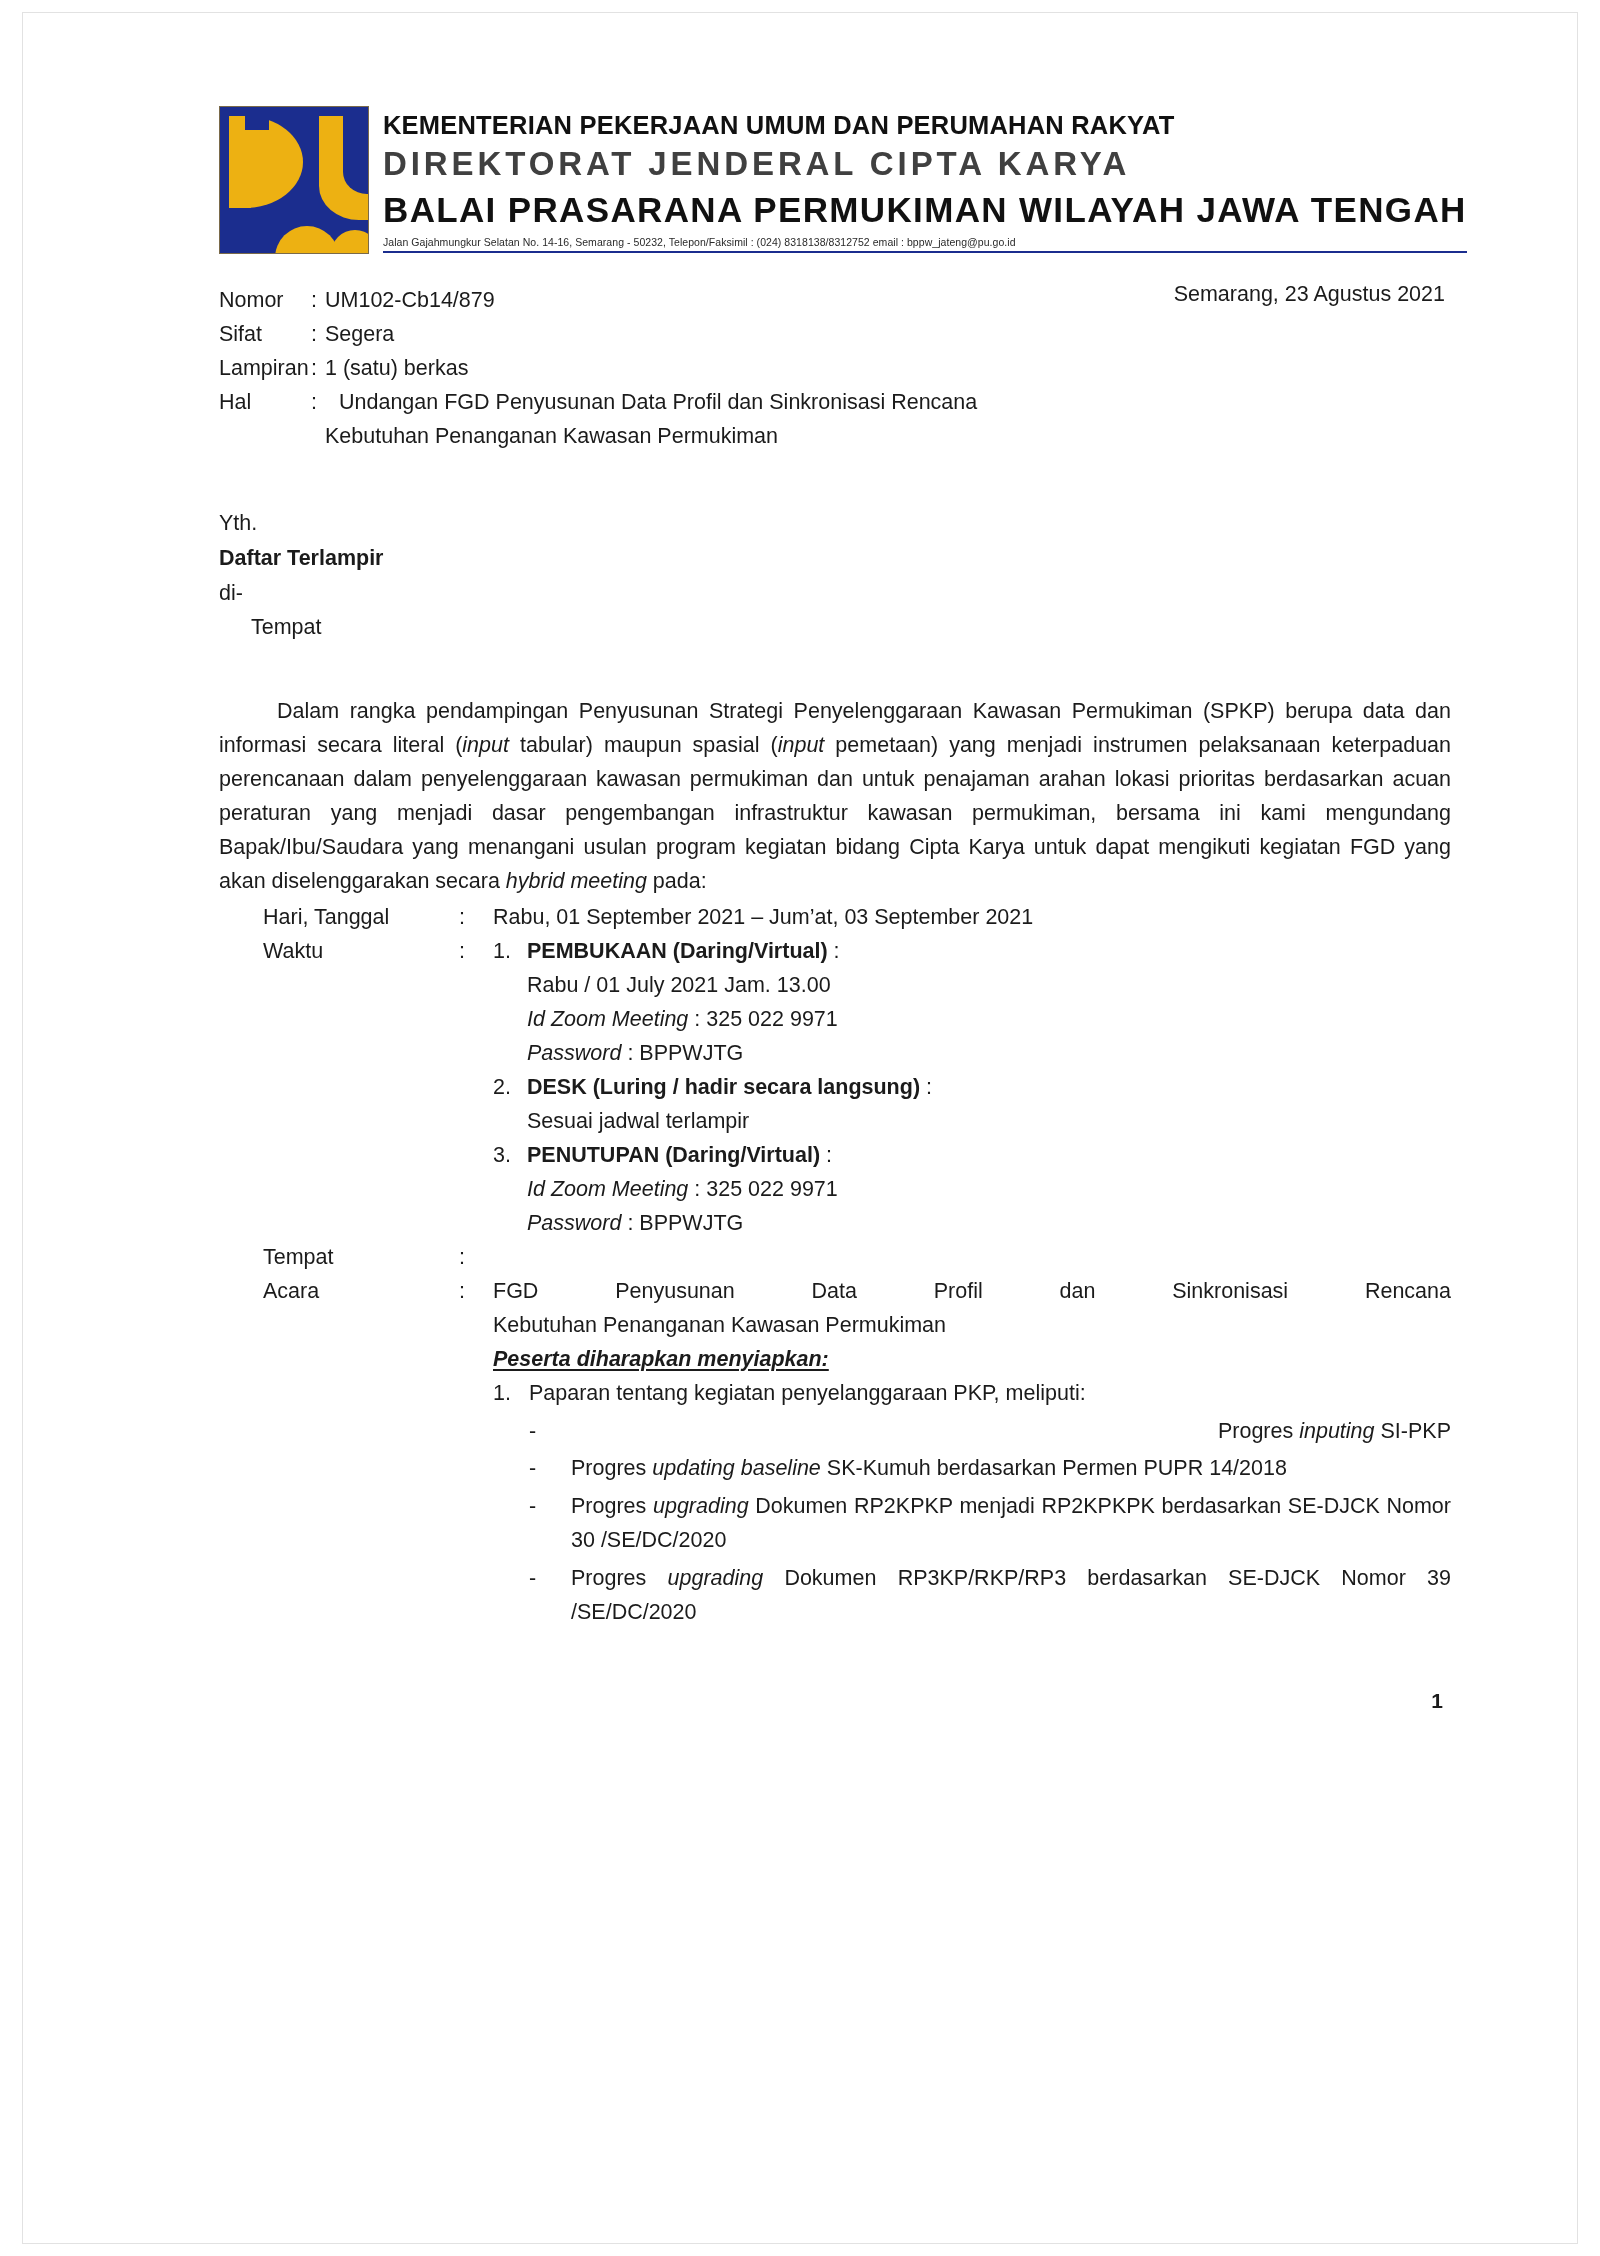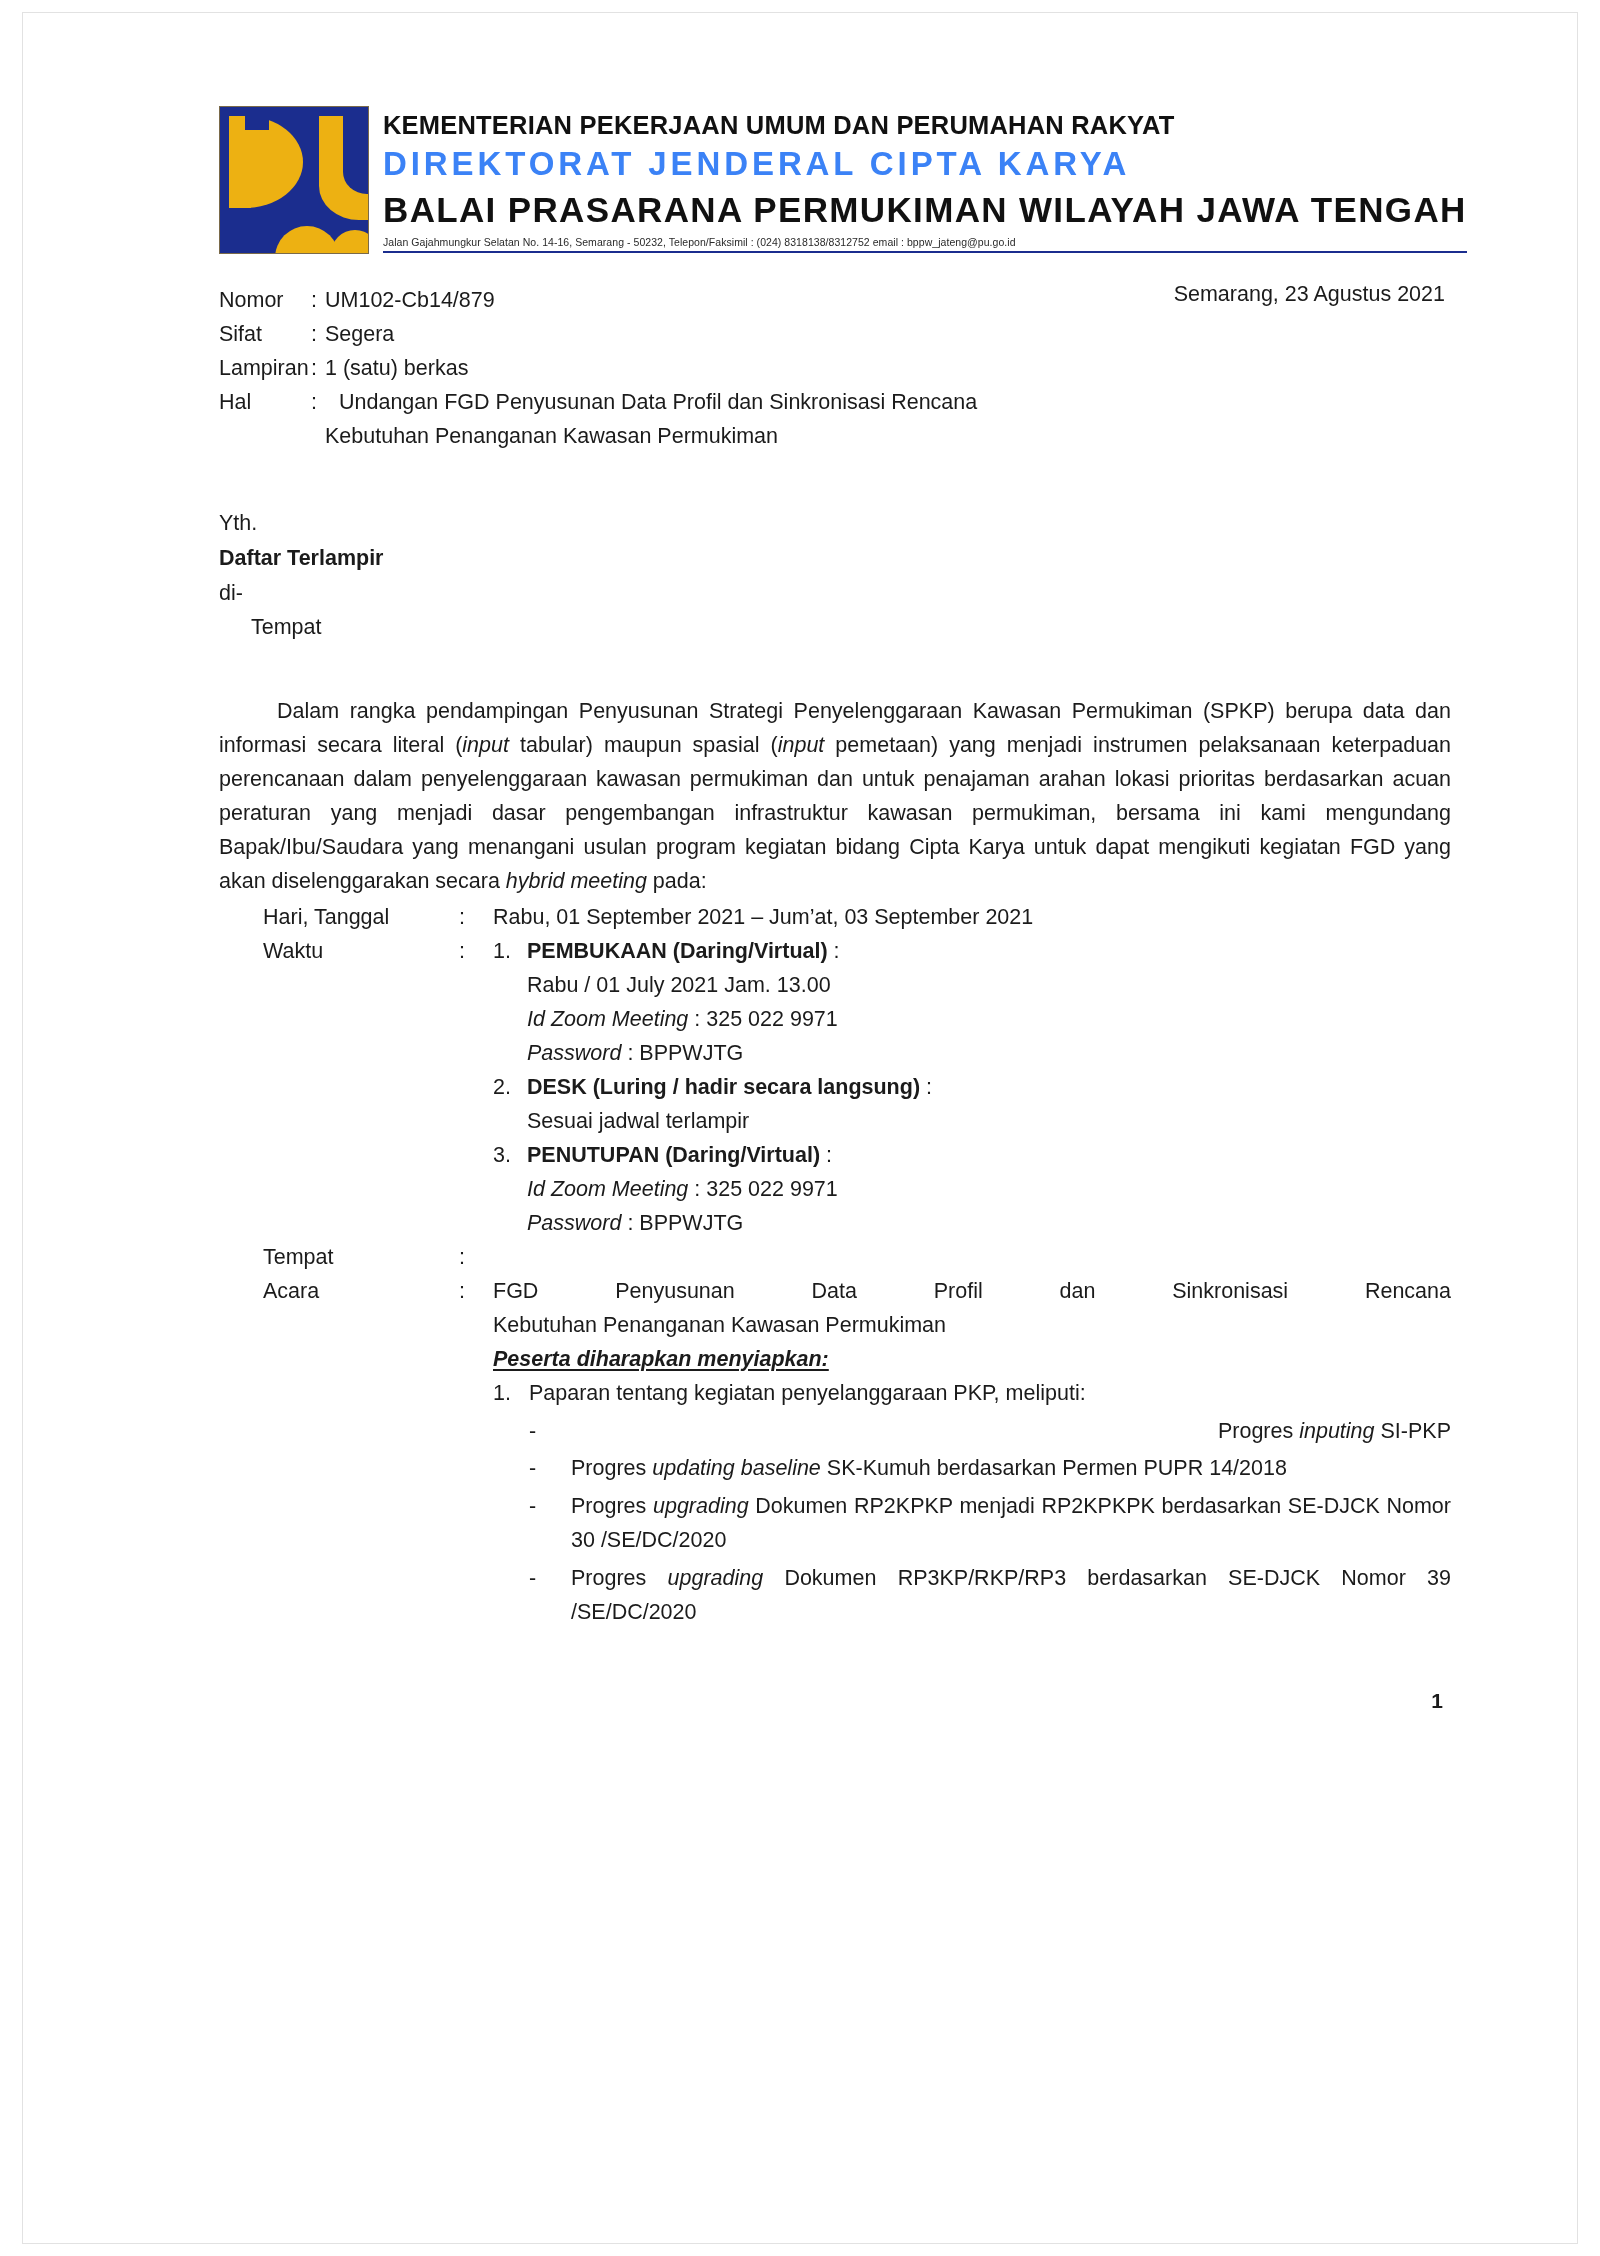--- a/index.html
+++ b/index.html
@@ -77,21 +77,21 @@
     border:1px solid #7a6a4a;box-sizing:border-box;pointer-events:none;
   }
 
   .lh-text{flex:1 1 auto;padding-left:14px;padding-top:4px;}
   .lh-line1{
     font-size:25.5px;font-weight:bold;letter-spacing:.2px;
     color:#111;line-height:1.18;white-space:nowrap;
   }
   .lh-line2{
     font-size:33px;font-weight:bold;letter-spacing:3.9px;
-    color:#3b82f6;line-height:1.22;margin-top:4px;white-space:nowrap;
+    color:#404040;line-height:1.22;margin-top:4px;white-space:nowrap;
   }
   .lh-line3{
     font-size:35px;font-weight:bold;letter-spacing:1.35px;
     color:#111;line-height:1.2;margin-top:5px;white-space:nowrap;
   }
   .lh-line4{
     font-size:10.5px;color:#2a2a2a;line-height:1.2;margin-top:5px;
     white-space:nowrap;letter-spacing:.05px;
   }
   .lh-rule{

